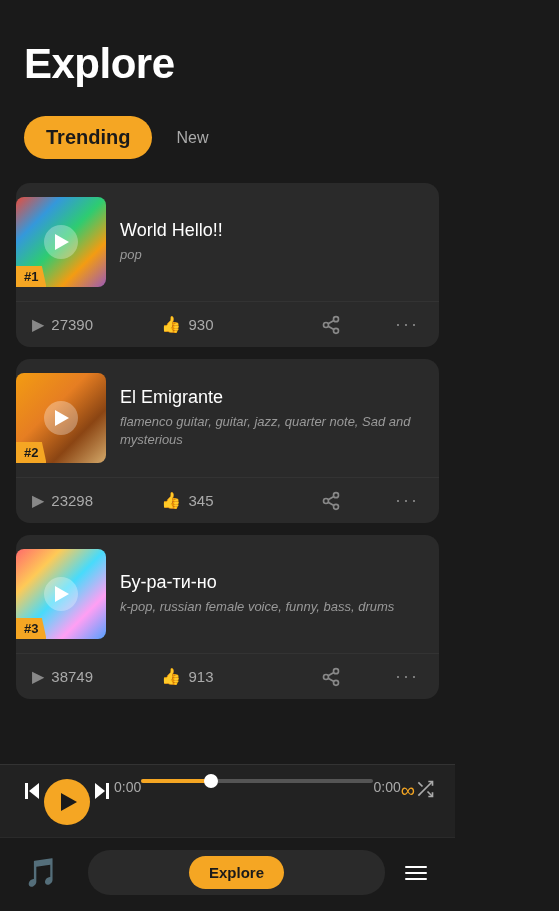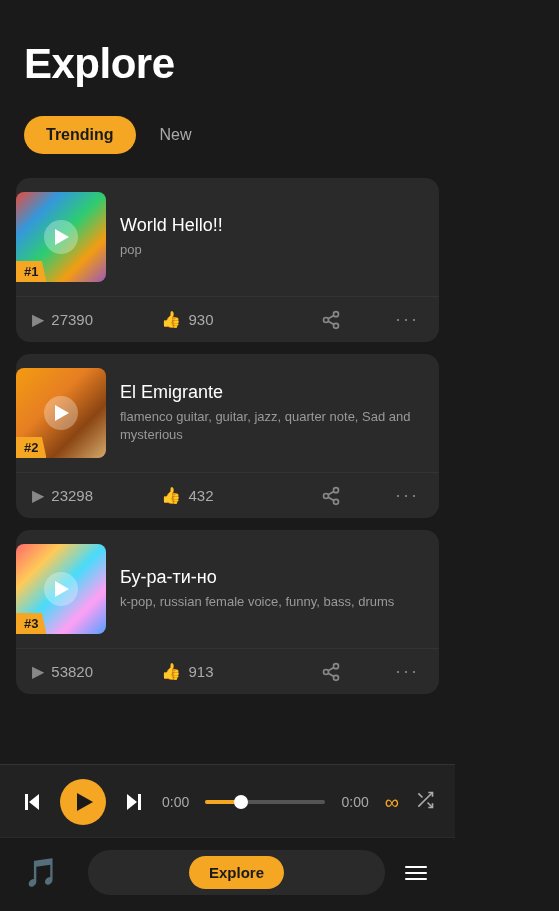--- a/index.html
+++ b/index.html
@@ -39,21 +39,21 @@
       gap: 16px;
       padding: 12px 24px 24px 24px;
     }
 
     .tab-trending {
       background: #f5a623;
       color: #1a1a1a;
       border: none;
       border-radius: 22px;
       padding: 10px 22px;
-      font-size: 16px;
+      font-size: 20px;
       font-weight: 600;
       cursor: pointer;
     }
 
     .tab-new {
       background: transparent;
       color: #aaaaaa;
       border: none;
       font-size: 16px;
       font-weight: 400;
@@ -146,20 +146,21 @@
       font-size: 18px;
       font-weight: 400;
       color: #ffffff;
       margin-bottom: 5px;
     }
 
     .song-tags {
       font-size: 13px;
       color: #999999;
       line-height: 1.4;
+      font-style: italic;
     }
 
     .song-card-bottom {
       display: flex;
       align-items: center;
       padding: 12px 16px;
       border-top: 1px solid #333;
       gap: 0;
     }
 
@@ -229,22 +230,21 @@
     
     .player-bar {
       background: #222222;
       padding: 14px 20px 12px 20px;
       border-top: 1px solid #333;
       margin-top: 12px;
     }
 
     .player-controls {
       display: flex;
-      align-items: center;
-      gap: 16px;
+      align-items: flex-start;
     }
 
     .player-btn {
       background: transparent;
       border: none;
       color: #ffffff;
       cursor: pointer;
       font-size: 22px;
       display: flex;
       align-items: center;
@@ -472,21 +472,21 @@
           <div class="song-tags">flamenco guitar, guitar, jazz, quarter note,  Sad and mysterious</div>
         </div>
       </div>
       <div class="song-card-bottom">
         <div class="stat-item">
           <span class="stat-icon">▶</span>
           <span>23298</span>
         </div>
         <div class="stat-item">
           <span class="like-icon stat-icon">👍</span>
-          <span>432</span>
+          <span>345</span>
         </div>
         <button class="share-btn">
           <svg width="20" height="20" viewBox="0 0 24 24" fill="none" stroke="#888" stroke-width="2">
             <circle cx="18" cy="5" r="3"></circle>
               <circle cx="6" cy="12" r="3"></circle>
               <circle cx="18" cy="19" r="3"></circle>
             <line x1="8.59" y1="13.51" x2="15.42" y2="17.49"></line>
               <line x1="15.41" y1="6.51" x2="8.59" y2="10.49"></line>
           </svg>
         </button>
@@ -505,21 +505,21 @@
           <div class="rank-badge">#3</div>
         </div>
         <div class="song-info">
           <div class="song-title">Бу-ра-ти-но</div>
           <div class="song-tags">k-pop, russian female voice, funny, bass, drums</div>
         </div>
       </div>
       <div class="song-card-bottom">
         <div class="stat-item">
           <span class="stat-icon">▶</span>
-          <span>53820</span>
+          <span>38749</span>
         </div>
         <div class="stat-item">
           <span class="like-icon stat-icon">👍</span>
           <span>913</span>
         </div>
         <button class="share-btn">
           <svg width="20" height="20" viewBox="0 0 24 24" fill="none" stroke="#888" stroke-width="2">
             <circle cx="18" cy="5" r="3"></circle>
               <circle cx="6" cy="12" r="3"></circle>
               <circle cx="18" cy="19" r="3"></circle>

